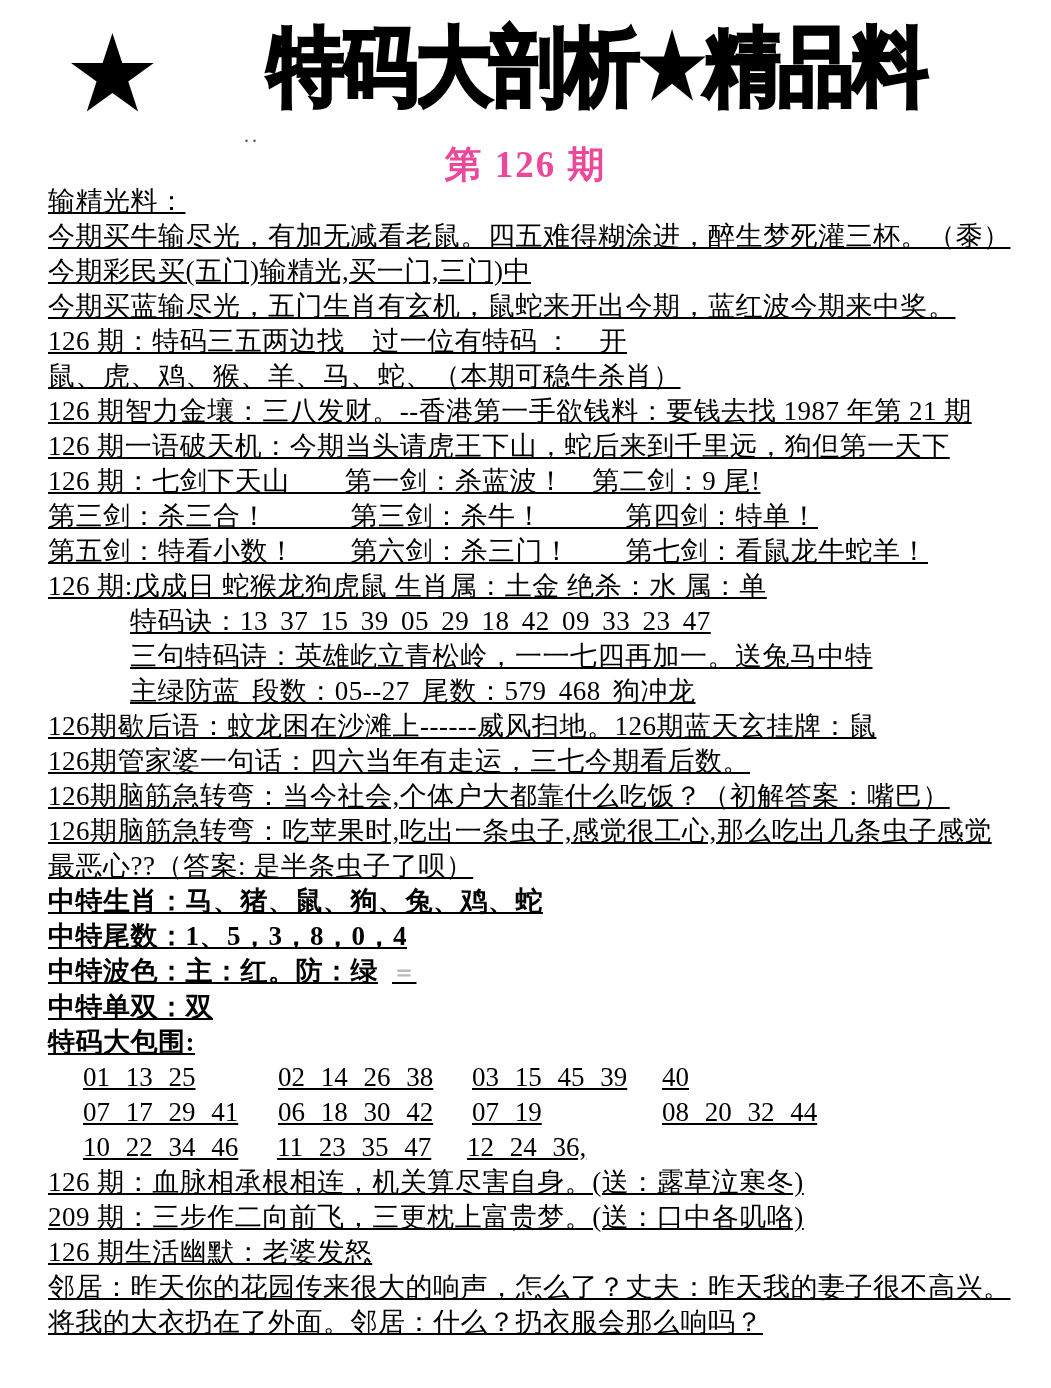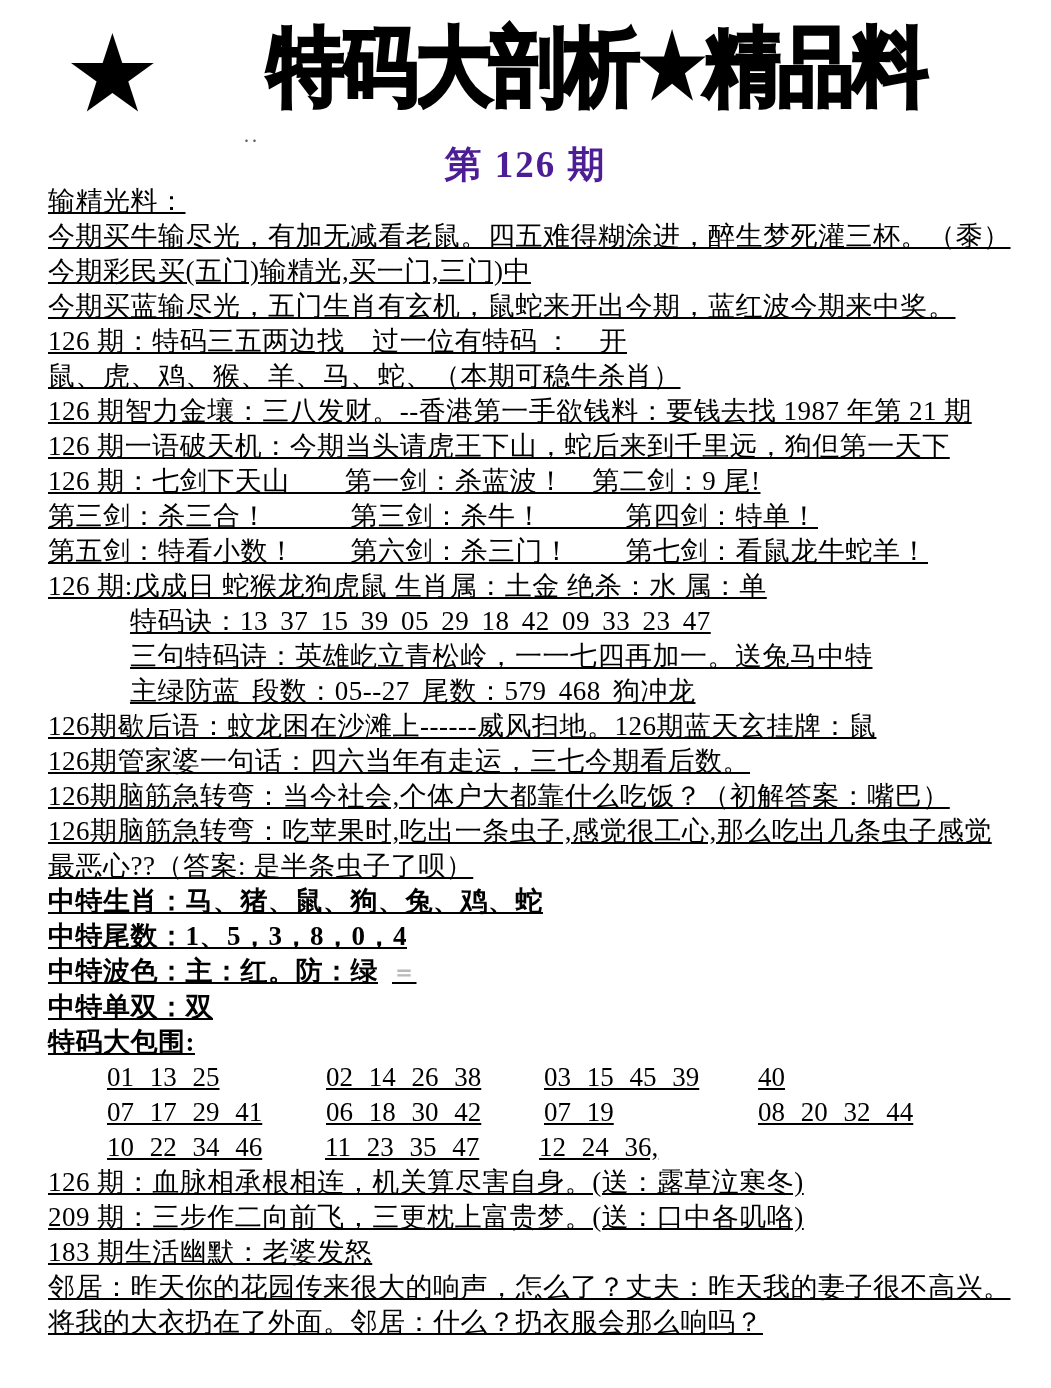--- a/index.html
+++ b/index.html
@@ -24,41 +24,41 @@
     transform:scaleY(1.12);transform-origin:top left;
     font-family:"DejaVu Sans","Liberation Sans",sans-serif;
   }
   .stray-dots{
     position:absolute;left:244px;top:124px;
     font-size:20px;color:#555;letter-spacing:3px;
   }
   .issue-line{
     position:absolute;left:0;top:140px;width:100%;
     text-align:center;font-size:37px;font-weight:600;
-    letter-spacing:2px;color:#4c1d95;
+    letter-spacing:2px;color:#ec4899;
   }
   
   .content{
     position:absolute;left:0;top:184px;right:0;
     padding:0 26px 0 48px;
     text-decoration:underline;
   }
   .line{
     font-size:27px;line-height:35px;white-space:nowrap;
     letter-spacing:0.5px;color:#000;
   }
   .line.indent{padding-left:82px;word-spacing:5px;}
   .line.bold{font-weight:700;}
   .faint{color:#b9b9b9;font-size:24px;padding-left:14px;}
   
   .grid-row{
     display:flex;margin-left:35px;
     font-size:27px;line-height:35px;color:#000;
   }
-  .grid-cell{word-spacing:9px;white-space:nowrap;margin-left:24px;}
+  .grid-cell{word-spacing:9px;white-space:nowrap;}
   .grid-cell.c1{width:195px;}
   .grid-cell.c2{width:194px;}
   .grid-cell.c3{width:190px;}
   .grid-cell.c4{flex:1;}
 </style>
 </head>
 <body>
 
 <div id="page">
 
@@ -107,18 +107,18 @@
       <div class="grid-cell c4">08 20 32 44</div>
     </div>
     <div class="grid-row">
       <div class="grid-cell c2">10 22 34 46</div>
       <div class="grid-cell c3">11 23 35 47</div>
       <div class="grid-cell c4">12 24 36,</div>
     </div>
 
     <div class="line">126 期：血脉相承根相连，机关算尽害自身。(送：露草泣寒冬)</div>
     <div class="line">209 期：三步作二向前飞，三更枕上富贵梦。(送：口中各叽咯)</div>
-    <div class="line">183 期生活幽默：老婆发怒</div>
+    <div class="line">126 期生活幽默：老婆发怒</div>
     <div class="line">邻居：昨天你的花园传来很大的响声，怎么了？丈夫：昨天我的妻子很不高兴。</div>
     <div class="line">将我的大衣扔在了外面。邻居：什么？扔衣服会那么响吗？</div>
   </div>
 
 </div>
 
 </body></html>

